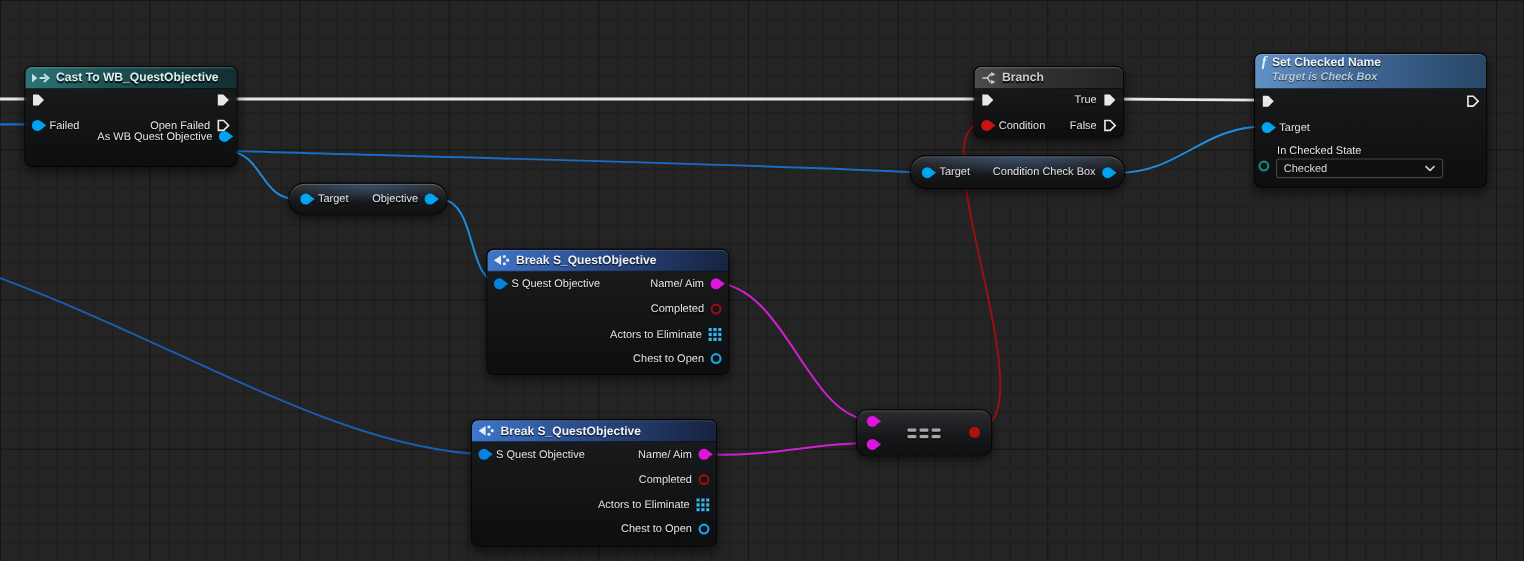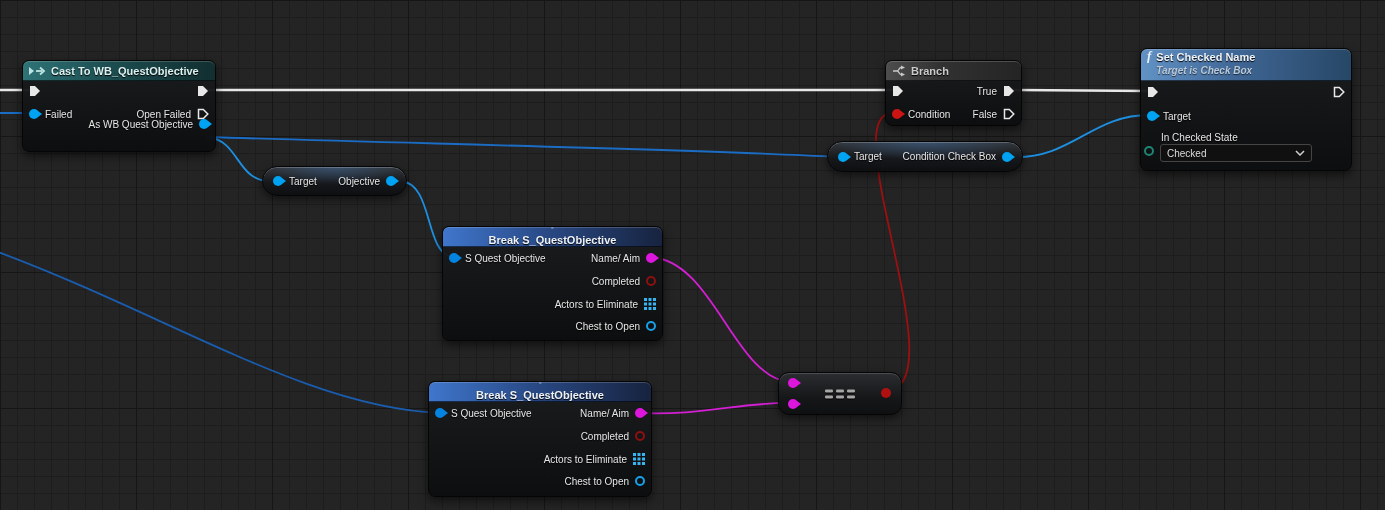--- a/index.html
+++ b/index.html
@@ -29,21 +29,21 @@
     border-radius:6px 6px 0 0;display:flex;align-items:center;gap:5px;
     padding:0 6px;box-sizing:border-box;
     box-shadow:inset 0 1px 0 rgba(255,255,255,.18);
     border-bottom:1px solid rgba(0,0,0,.6);
   }
   .hdr .ttl{font-size:11px;font-weight:bold;text-shadow:0 1px 1px #000;white-space:nowrap;}
   .hdr-cast{background:linear-gradient(90deg,#2e7376 0%,#1c4d50 45%,#122e30 100%);}
   .hdr-cast .ttl{color:#ddf0f0;}
   .hdr-branch{background:linear-gradient(90deg,#4d4d4d 0%,#323232 40%,#242424 100%);text-align:right;}
   .hdr-branch .ttl{color:#cbcbcb;}
-  .hdr-break{background:linear-gradient(90deg,#3f76cc 0%,#2a4b88 45%,#17233f 100%);flex-direction:column;}
+  .hdr-break{background:linear-gradient(90deg,#3f76cc 0%,#2a4b88 45%,#17233f 100%);}
   .hdr-break .ttl{color:#eef3fa;}
   .hdr-fn{height:32px;background:linear-gradient(90deg,#6292c5 0%,#3f6695 45%,#274766 100%);
     flex-direction:row;align-items:flex-start;padding-top:2px;}
   .hdr-fn .fncol{display:flex;flex-direction:column;line-height:13px;}
   .hdr-fn .ttl{color:#f0f5fb;}
   .hdr-fn .sub{font-size:10px;font-style:italic;color:#b9c9d9;text-shadow:0 1px 1px rgba(0,0,0,.6);font-weight:bold;}
 
   .prow{position:absolute;left:0;right:0;height:20px;display:flex;
     justify-content:space-between;align-items:center;padding:0 6px;box-sizing:border-box;}
   .pg{display:flex;align-items:center;gap:6px;white-space:nowrap;}

